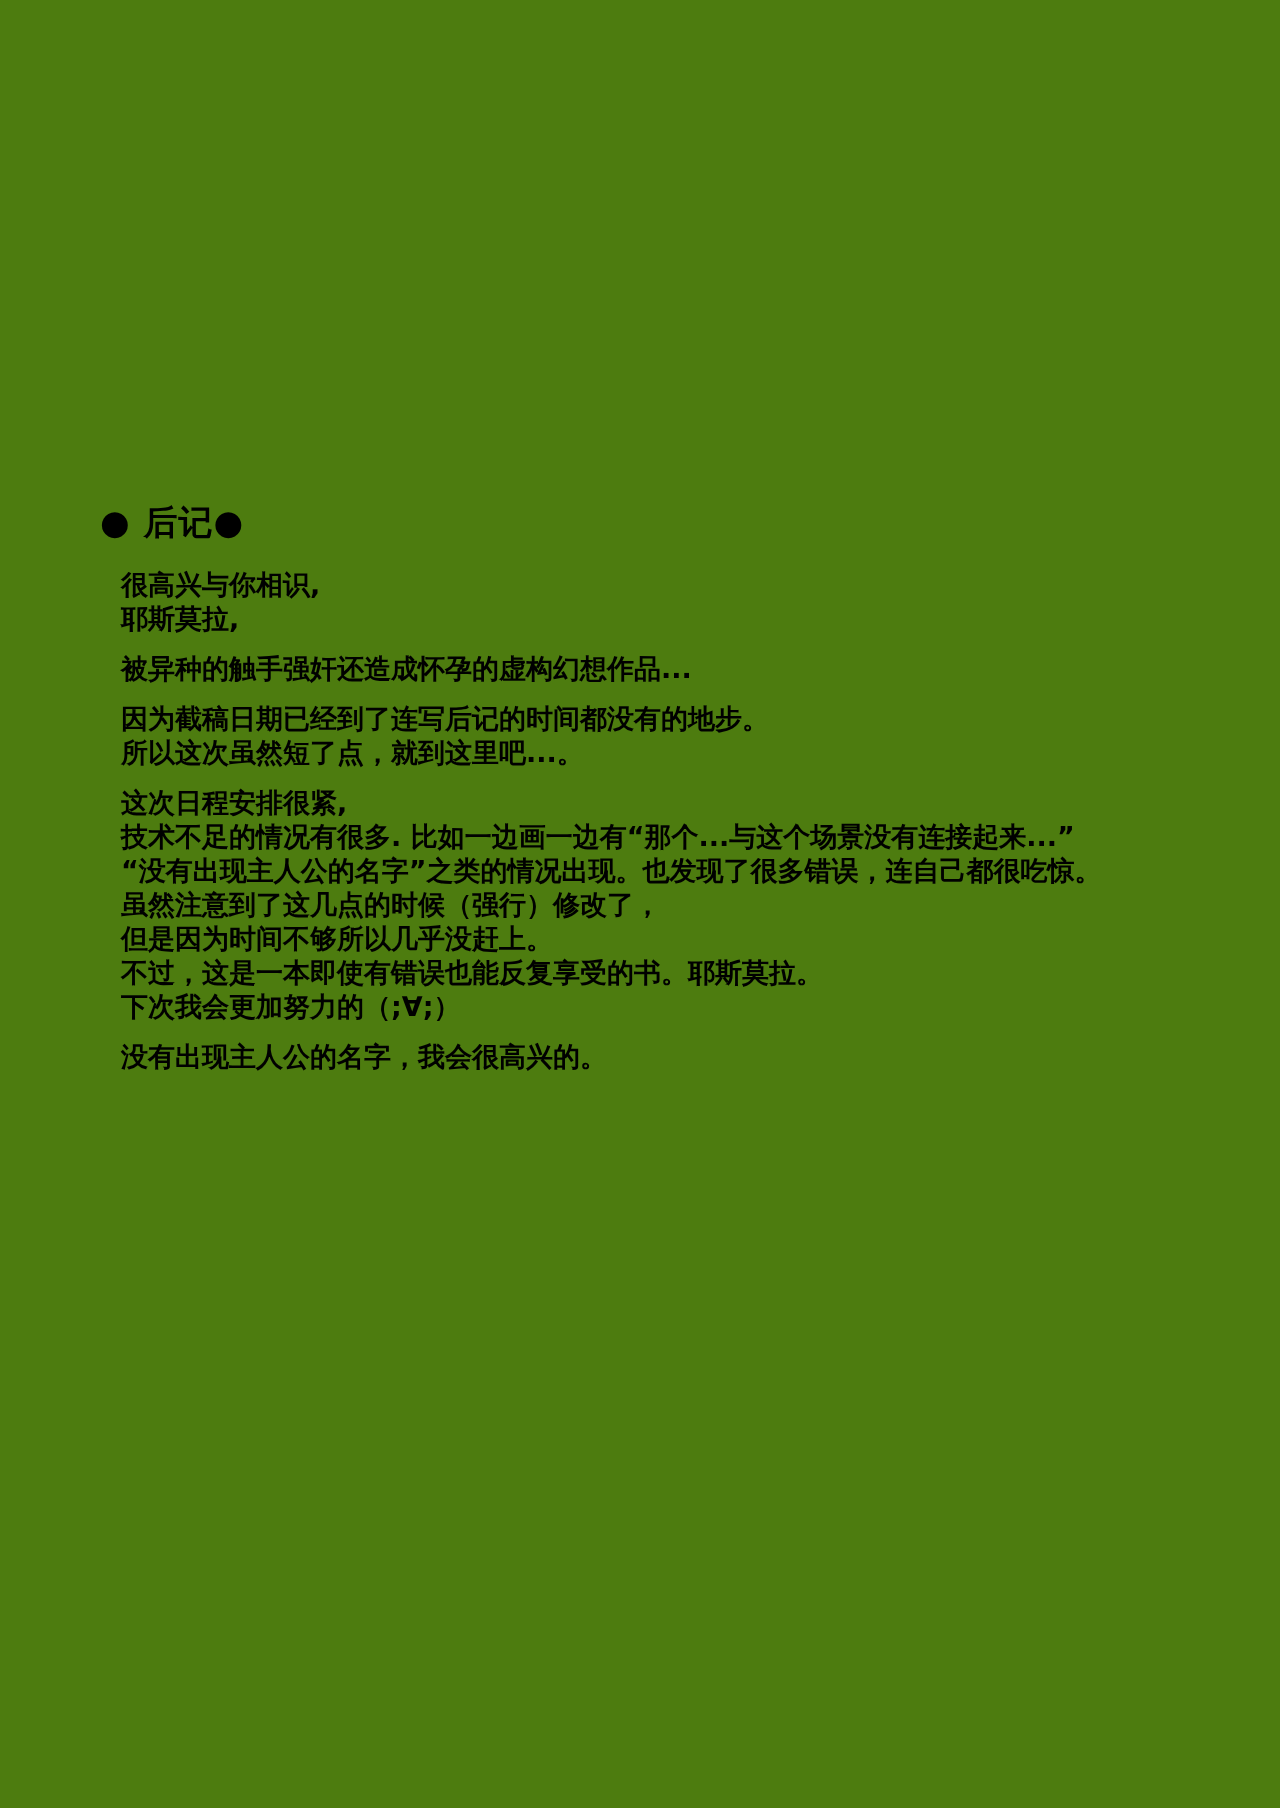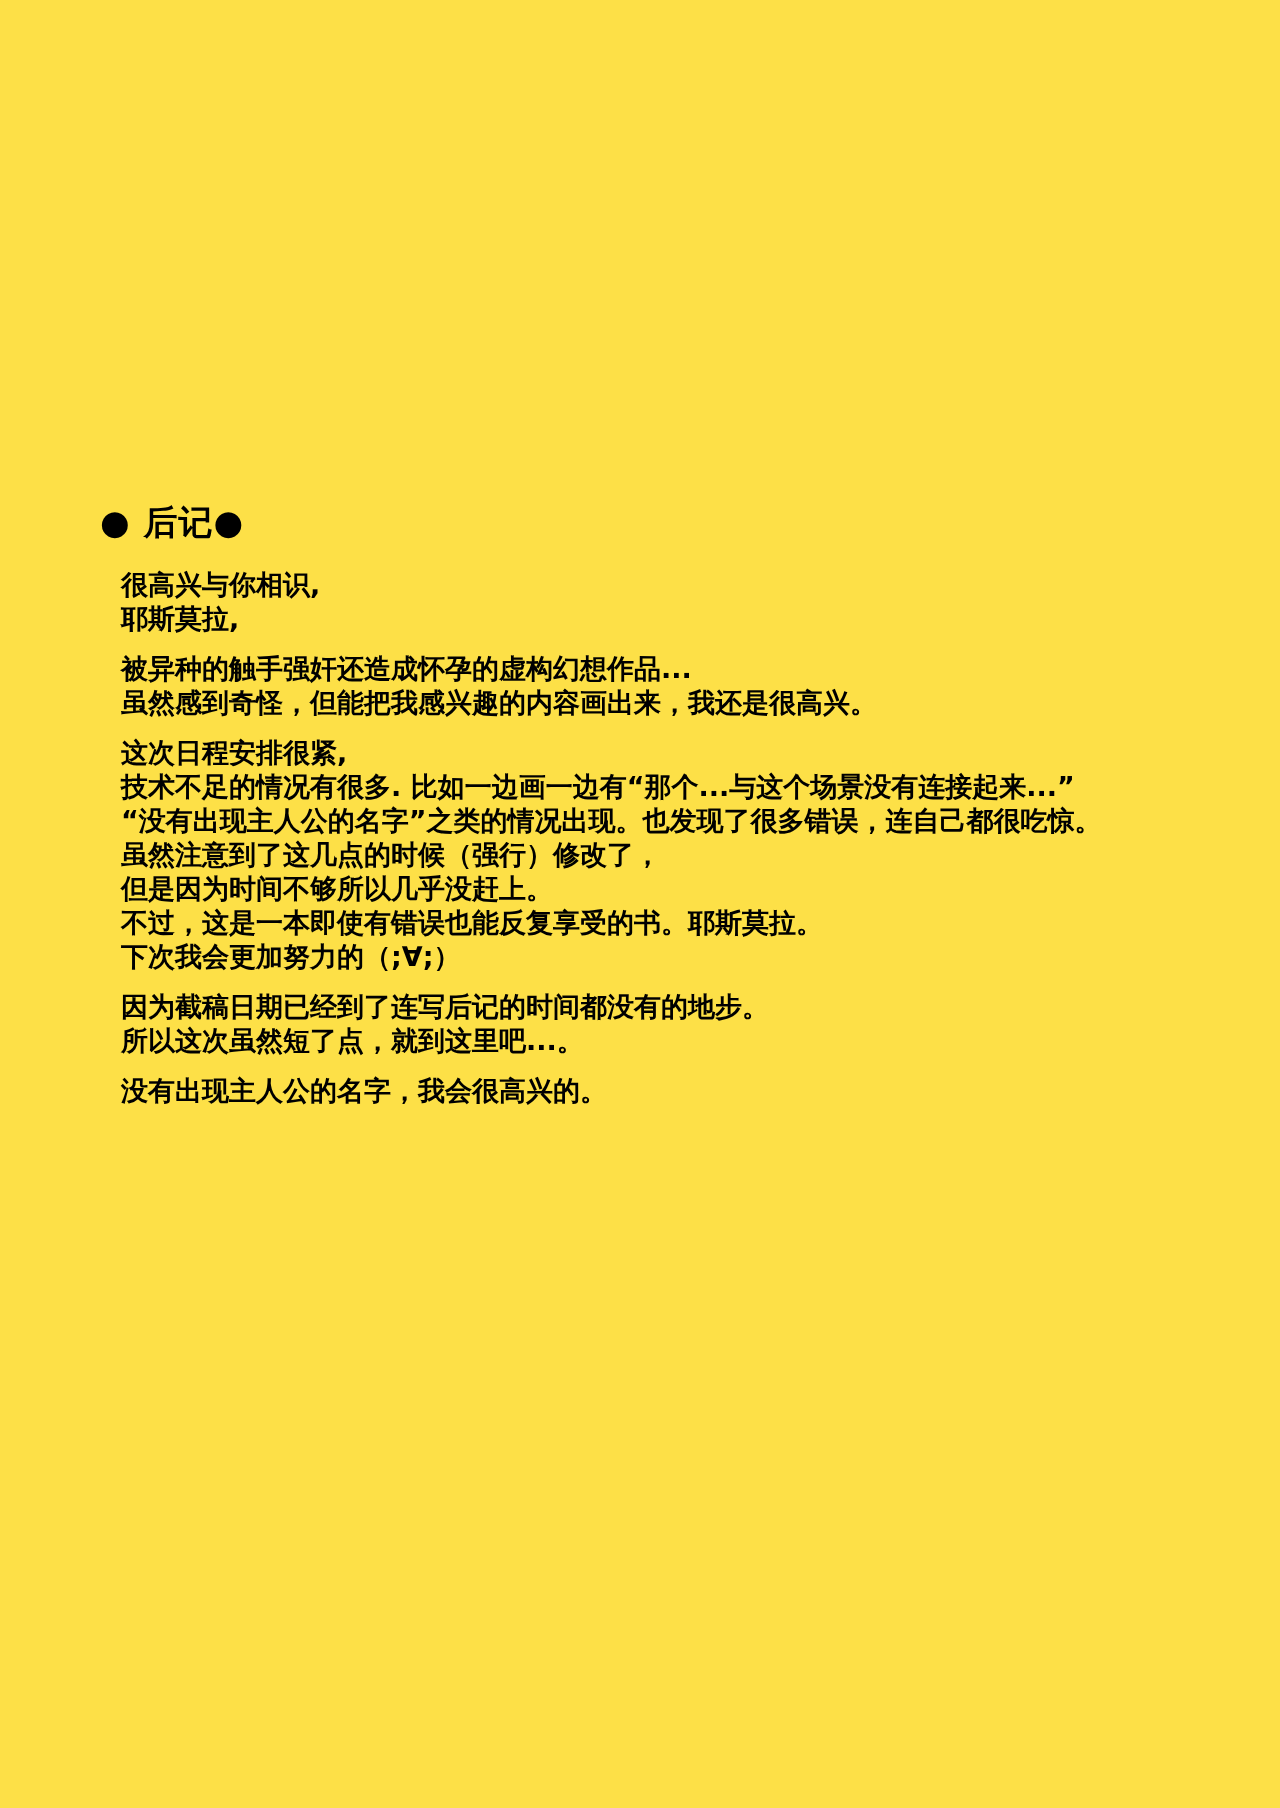--- a/index.html
+++ b/index.html
@@ -14,21 +14,21 @@
     overflow: hidden;
     font-family: "DejaVu Sans", "Liberation Sans", sans-serif;
     color: #000000;
   }
   .page {
     position: absolute;
     left: 0;
     top: 0;
     width: 1280px;
     height: 1808px;
-    background: #fde047;
+    background: #4d7c0f;
   }
   .content {
     position: absolute;
     left: 100px;
     top: 500px;
     width: 1130px;
   }
   .heading {
     font-size: 34px;
     font-weight: 700;
@@ -59,37 +59,36 @@
 
     <h1 class="heading">● 后记●</h1>
 
     <p class="para">
       <span class="line">很高兴与你相识,</span>
       <span class="line">耶斯莫拉,</span>
     </p>
 
     <p class="para">
       <span class="line">被异种的触手强奸还造成怀孕的虚构幻想作品...</span>
-      <span class="line">虽然感到奇怪，但能把我感兴趣的内容画出来，我还是很高兴。</span>
+    </p>
+
+    <p class="para">
+      <span class="line">因为截稿日期已经到了连写后记的时间都没有的地步。</span>
+      <span class="line">所以这次虽然短了点，就到这里吧...。</span>
     </p>
 
     <p class="para">
       <span class="line">这次日程安排很紧,</span>
       <span class="line">技术不足的情况有很多. 比如一边画一边有“那个...与这个场景没有连接起来...”</span>
       <span class="line">“没有出现主人公的名字”之类的情况出现。也发现了很多错误，连自己都很吃惊。</span>
       <span class="line">虽然注意到了这几点的时候（强行）修改了，</span>
       <span class="line">但是因为时间不够所以几乎没赶上。</span>
       <span class="line">不过，这是一本即使有错误也能反复享受的书。耶斯莫拉。</span>
       <span class="line">下次我会更加努力的（;∀;）</span>
     </p>
 
     <p class="para">
-      <span class="line">因为截稿日期已经到了连写后记的时间都没有的地步。</span>
-      <span class="line">所以这次虽然短了点，就到这里吧...。</span>
-    </p>
-
-    <p class="para">
       <span class="line">没有出现主人公的名字，我会很高兴的。</span>
     </p>
 
 
   </div>
 </div>
 
 </body></html>

